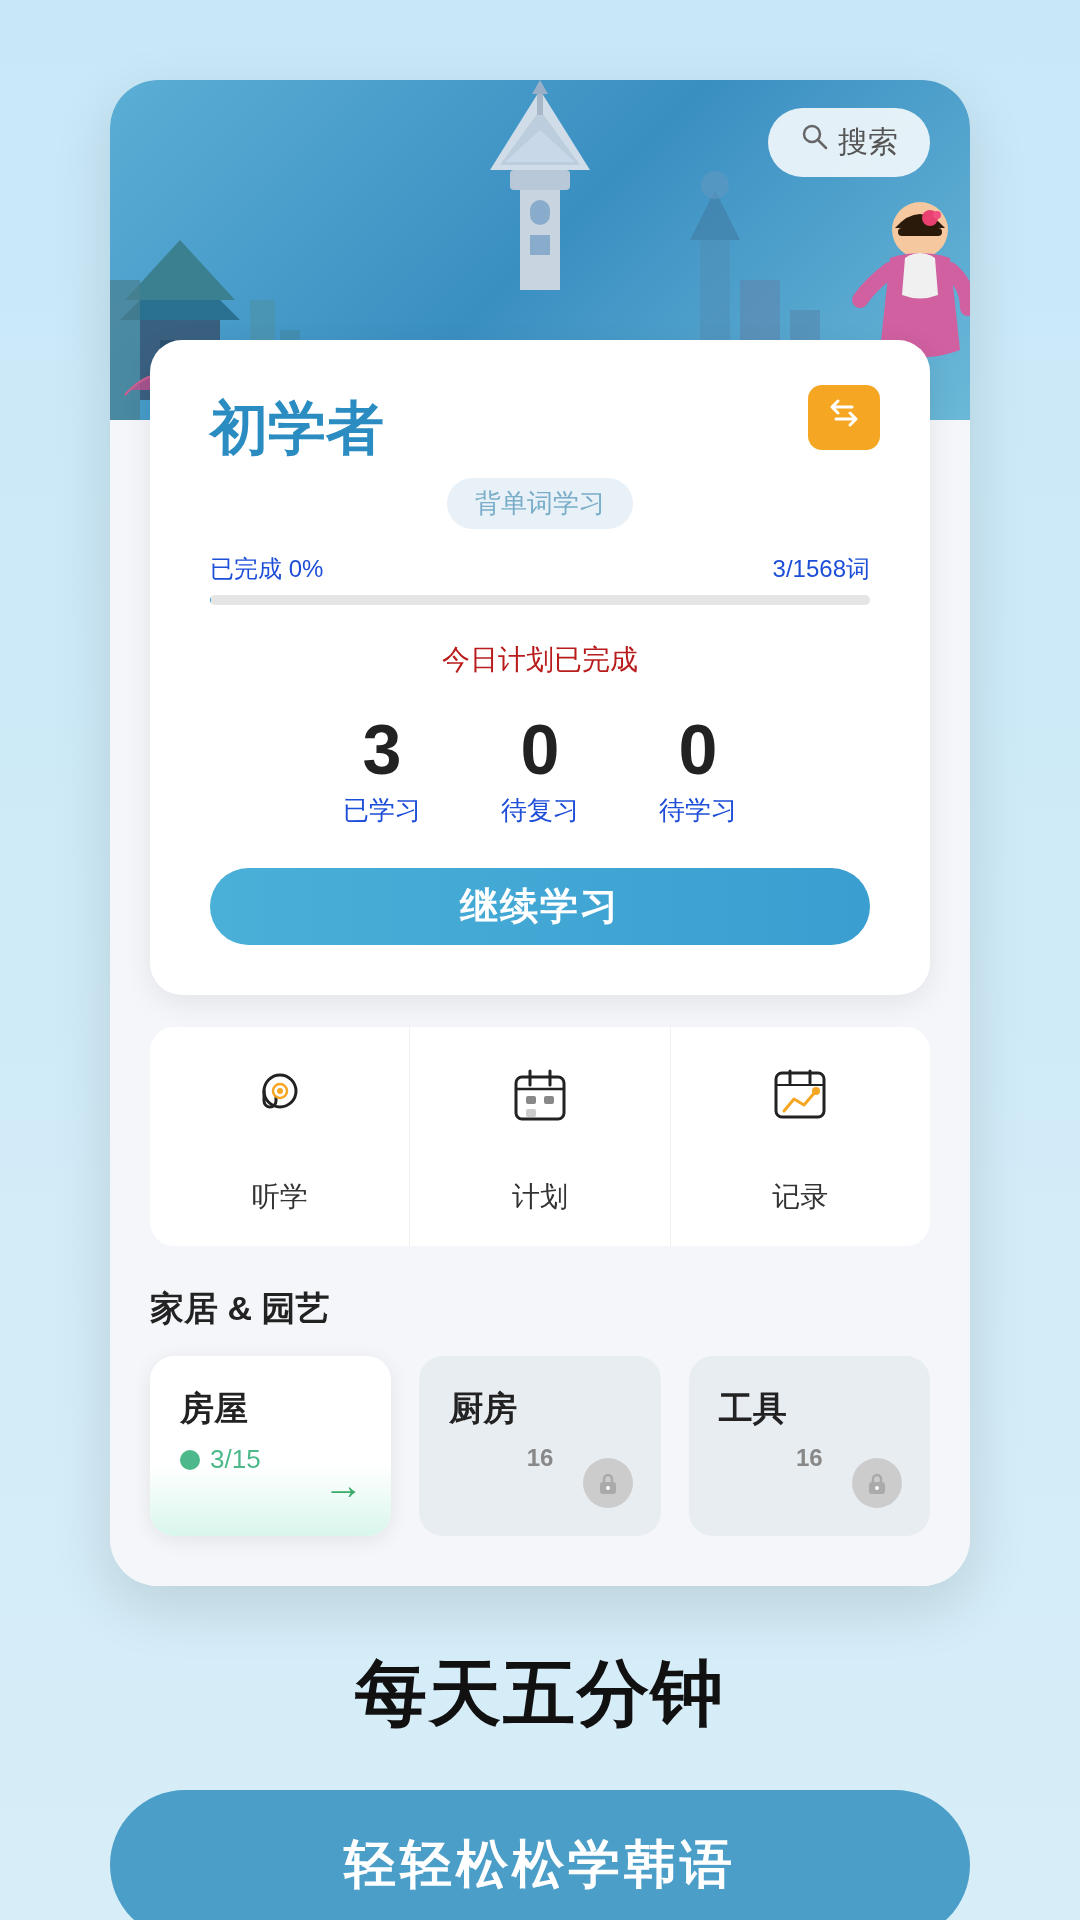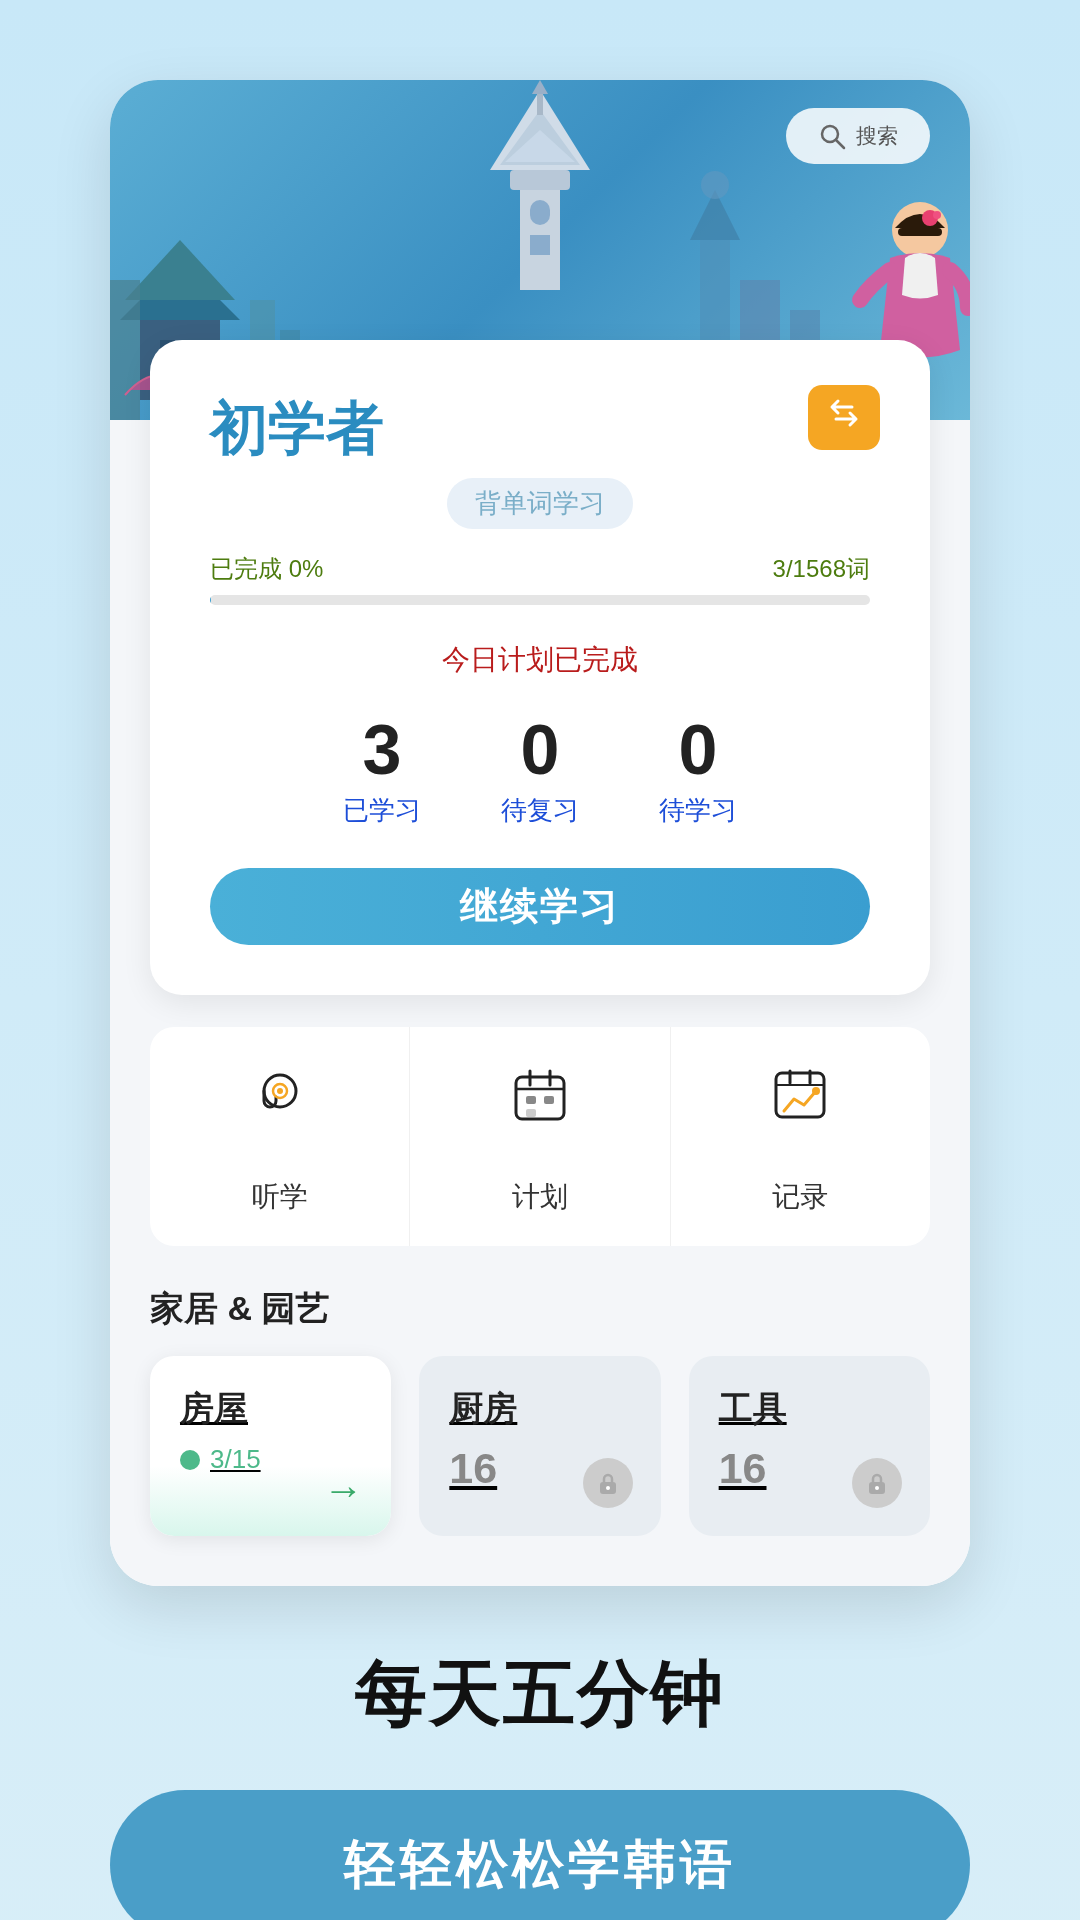--- a/index.html
+++ b/index.html
@@ -43,25 +43,25 @@
       overflow: hidden;
     }
     
     .search-btn {
       position: absolute;
       top: 28px; right: 40px;
       background: rgba(255,255,255,0.85);
       border: none;
       border-radius: 50px;
       padding: 14px 32px;
-      font-size: 21px;
+      font-size: 30px;
       color: #555;
       cursor: pointer;
       display: flex;
-      align-items: center;
+      align-items: flex-start;
       gap: 10px;
     }
 
     
     .content-area {
       padding: 0 40px 50px;
       background: #f4f6f9;
     }
 
     
@@ -105,21 +105,21 @@
       display: inline-block;
       margin: 0 auto 24px;
     }
     .tag-row {
       text-align: center;
     }
     .progress-row {
       display: flex;
       justify-content: space-between;
       font-size: 24px;
-      color: #4d7c0f;
+      color: #1d4ed8;
       margin-bottom: 10px;
     }
     .progress-bar-track {
       width: 100%;
       height: 10px;
       background: #e5e5e5;
       border-radius: 10px;
       overflow: hidden;
       margin-bottom: 36px;
     }
@@ -200,21 +200,20 @@
       font-size: 34px;
       font-weight: 700;
       color: #222;
       margin: 40px 0 24px;
     }
 
     
     .category-row {
       display: flex;
       gap: 28px;
-      text-decoration: underline;
     }
     .cat-card {
       flex: 1;
       border-radius: 24px;
       overflow: hidden;
       position: relative;
       min-height: 180px;
     }
     .cat-card-active {
       background: #fff;
@@ -237,24 +236,24 @@
       gap: 10px;
       font-size: 26px;
       color: #4db98a;
     }
     .progress-dot {
       width: 20px; height: 20px;
       background: #4db98a;
       border-radius: 50%;
     }
     .cat-count {
-      font-size: 43px;
+      font-size: 24px;
       font-weight: 700;
       color: #888;
-      text-align: left;
+      text-align: center;
       margin-top: 12px;
     }
     .cat-arrow {
       position: absolute;
       right: 28px; bottom: 28px;
       font-size: 40px;
       color: #3aaa6a;
     }
     .cat-wave {
       position: absolute;

